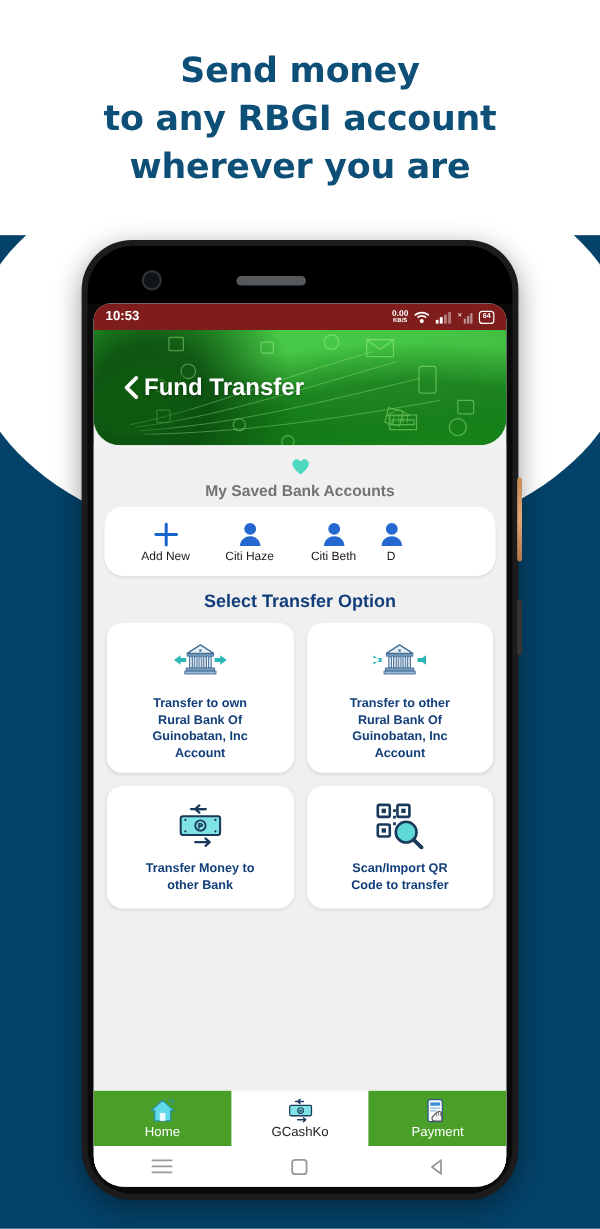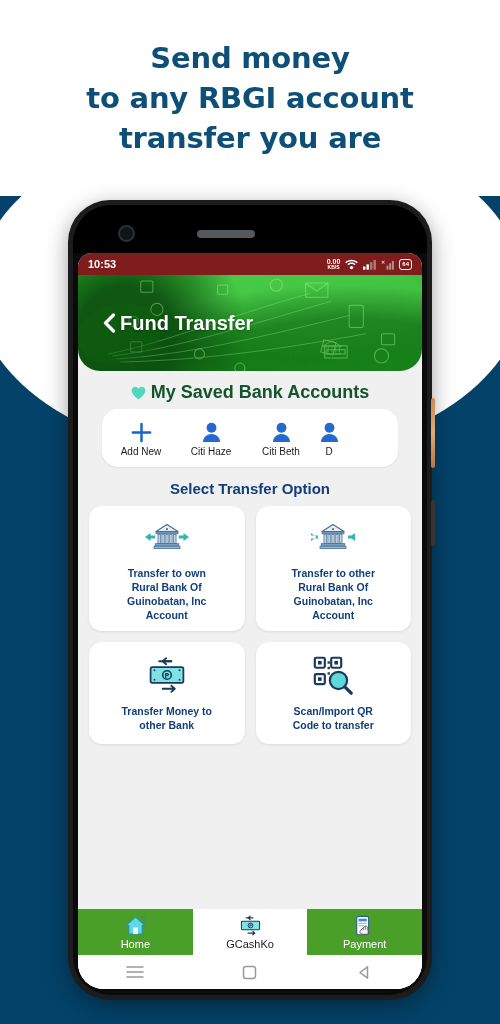--- a/index.html
+++ b/index.html
@@ -163,34 +163,34 @@
   .app-body {
     flex: 1;
     background: #f0f0f0;
     overflow: hidden;
     display: flex; flex-direction: column;
   }
 
   .saved-title {
     margin: 11px 0 6px;
     text-align: center;
-    color: #14532d;
-    font-size: 18px;
+    color: #737373;
+    font-size: 13px;
     font-weight: bold;
-    display: flex; align-items: center; justify-content: center; gap: 5px;
+    display: flex; align-items: center; justify-content: center; gap: 5px; flex-direction: column;
   }
   .heart { width: 15px; height: 14px; }
 
   .saved-strip {
-    margin: 0 24px;
+    margin: 0 9px;
     background: #ffffff;
     border-radius: 16px;
     height: 58px;
     display: flex; align-items: center;
-    padding: 0 4px;
+    padding: 0 16px;
     overflow: hidden;
     box-shadow: 0 1px 2px rgba(0,0,0,.07);
   }
   .saved-item {
     flex: none;
     width: 70px;
     display: flex; flex-direction: column; align-items: center;
     gap: 1px;
   }
   .saved-item.partial { width: 26px; overflow: hidden; }
@@ -264,21 +264,21 @@
 <body>
 
 <div id="page">
 
   <div class="top-white"></div>
   <div class="white-hill"></div>
 
   <div class="headline">
     <div>Send money</div>
     <div>to any RBGI account</div>
-    <div>transfer you are</div>
+    <div>wherever you are</div>
   </div>
 
   <div class="phone">
     <div class="power-btn"></div>
     <div class="vol-btn"></div>
 
     <div class="phone-inner">
       <div class="notch-area">
         <div class="cam"></div>
         <div class="speaker"></div>

